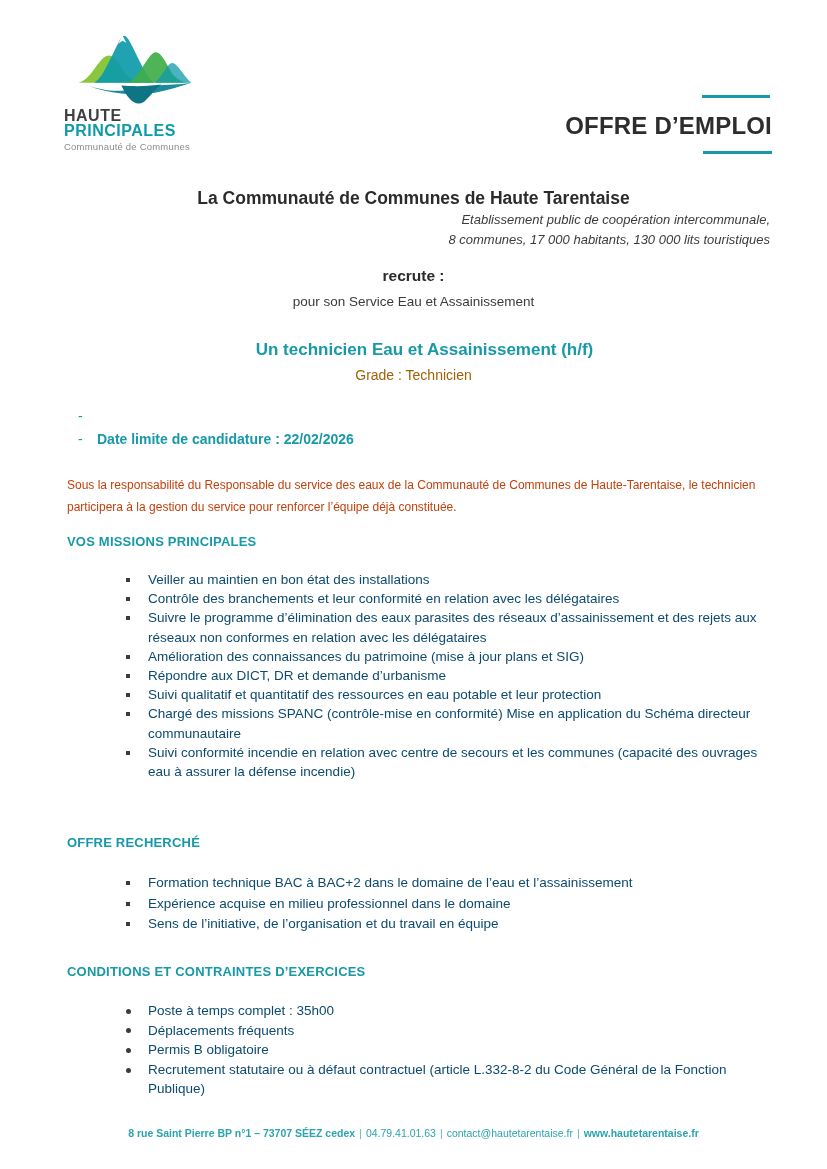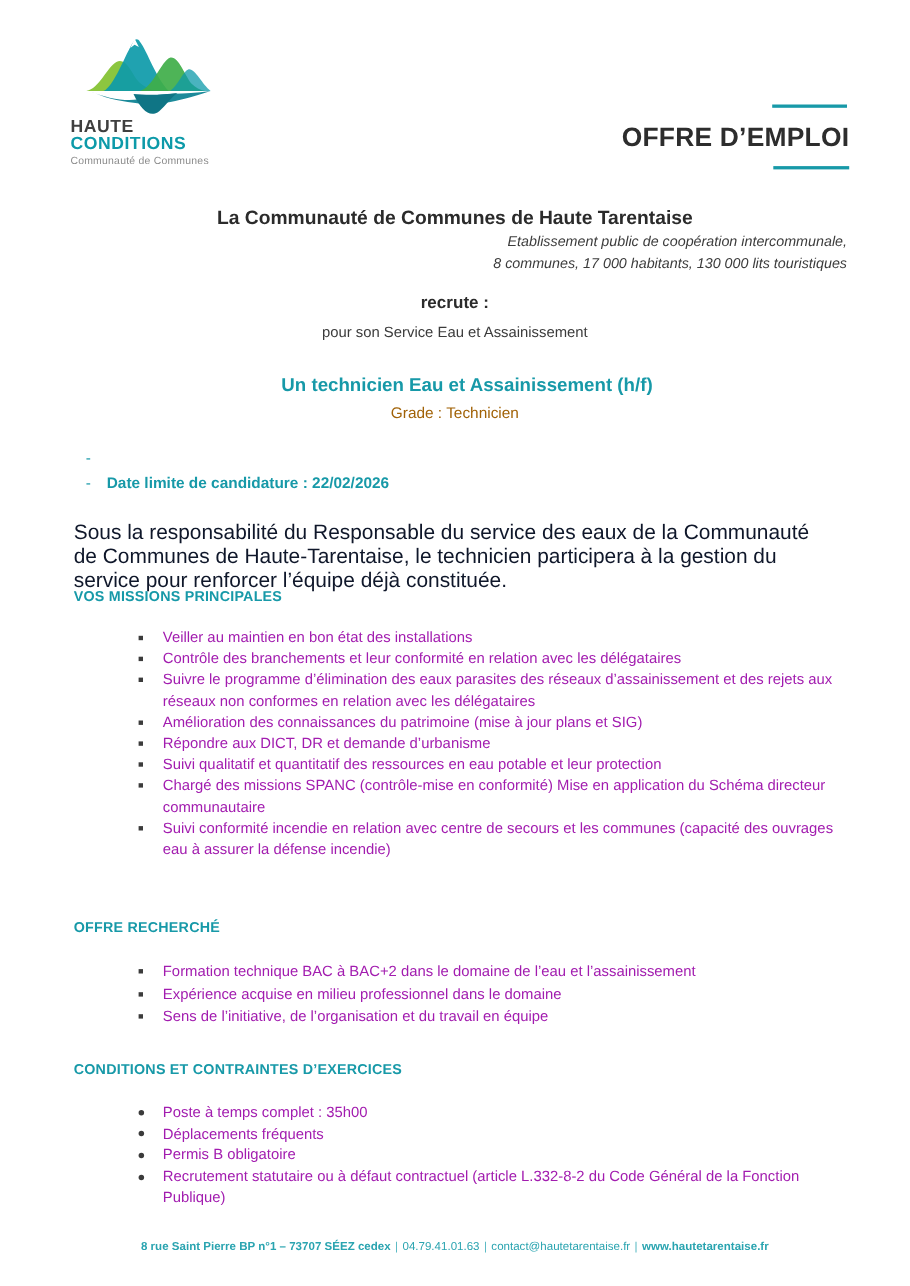--- a/index.html
+++ b/index.html
@@ -60,36 +60,36 @@
 
   
   .key-dates { position:absolute; top:405px; left:78px; }
   .date-row { display:flex; font-size:14px; font-weight:bold; color:#1799a8; line-height:23px; }
   .date-row .dash { width:19px; font-weight:normal; }
   .date-row sup { font-size:9px; vertical-align:super; line-height:0; }
 
   
   .summary {
     position:absolute; top:474px; left:67px; width:692px;
-    font-size:19px; line-height:22px; color:#0f172a;
+    font-size:12px; line-height:22px; color:#c2410c;
   }
 
   
   .section-heading {
     position:absolute; left:67px;
     font-size:13px; font-weight:bold; color:#1799a8; letter-spacing:0.2px;
   }
   .h-missions  { top:534px; }
   .h-profil    { top:835px; }
   .h-conditions{ top:964px; }
 
   ul.doc-list { position:absolute; left:125px; width:650px; list-style:none; }
   ul.doc-list li {
     position:relative; padding-left:23px;
-    font-size:13.5px; line-height:19.2px; color:#a21caf;
+    font-size:13.5px; line-height:19.2px; color:#0c4a6e;
   }
   ul.doc-list li::before {
     content:""; position:absolute; left:1px; top:8px;
     width:4px; height:4px; background:#3b3b3b;
   }
   ul.round li::before { width:5px; height:5px; border-radius:50%; top:7.5px; }
   .list-missions   { top:570px; }
   .list-profil     { top:873px; }
   .list-profil li  { margin-bottom:1.5px; }
   .list-conditions { top:1001px; }
@@ -119,21 +119,21 @@
 
       <path d="M52,52 C64,49 72,24 80,21 C88,19 94,38 100,45 C104,49 108,51 113,52 Z" fill="#3FAE49" opacity="0.92"></path>
 
       <path d="M80,52 C87,48 92,34 97,32 C103,30 110,46 118,52 Z" fill="#0D9AA9" opacity="0.75"></path>
 
       <path d="M4,52 C24,60 44,63 58,58 C72,53 92,56 118,52 C100,58 88,61 76,63 C60,66 38,63 20,58 Z" fill="#1C8A9A"></path>
       <path d="M46,55 C54,72 62,77 70,71 C76,66 81,58 87,54 C73,56 58,56 46,55 Z" fill="#0F7585"></path>
     </svg>
     <div class="logo-title">
       <span class="l1">HAUTE</span>
-      <span class="l2">CONDITIONS</span>
+      <span class="l2">PRINCIPALES</span>
     </div>
     <div class="logo-subtitle">Communauté de Communes</div>
   </div>
 
   <div class="rule rule-top"></div>
   <div class="offer-title">OFFRE D’EMPLOI</div>
   <div class="rule rule-bottom"></div>
 
   <div class="org-title">La Communauté de Communes de Haute Tarentaise</div>
   <div class="org-desc d1">Etablissement public de coopération intercommunale,</div>

